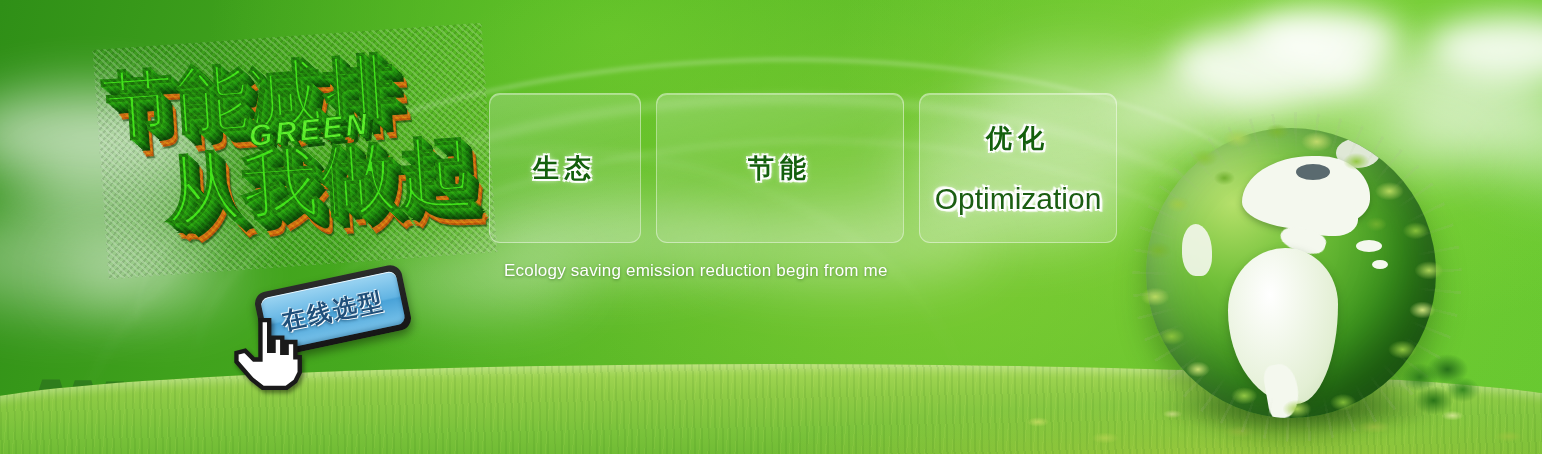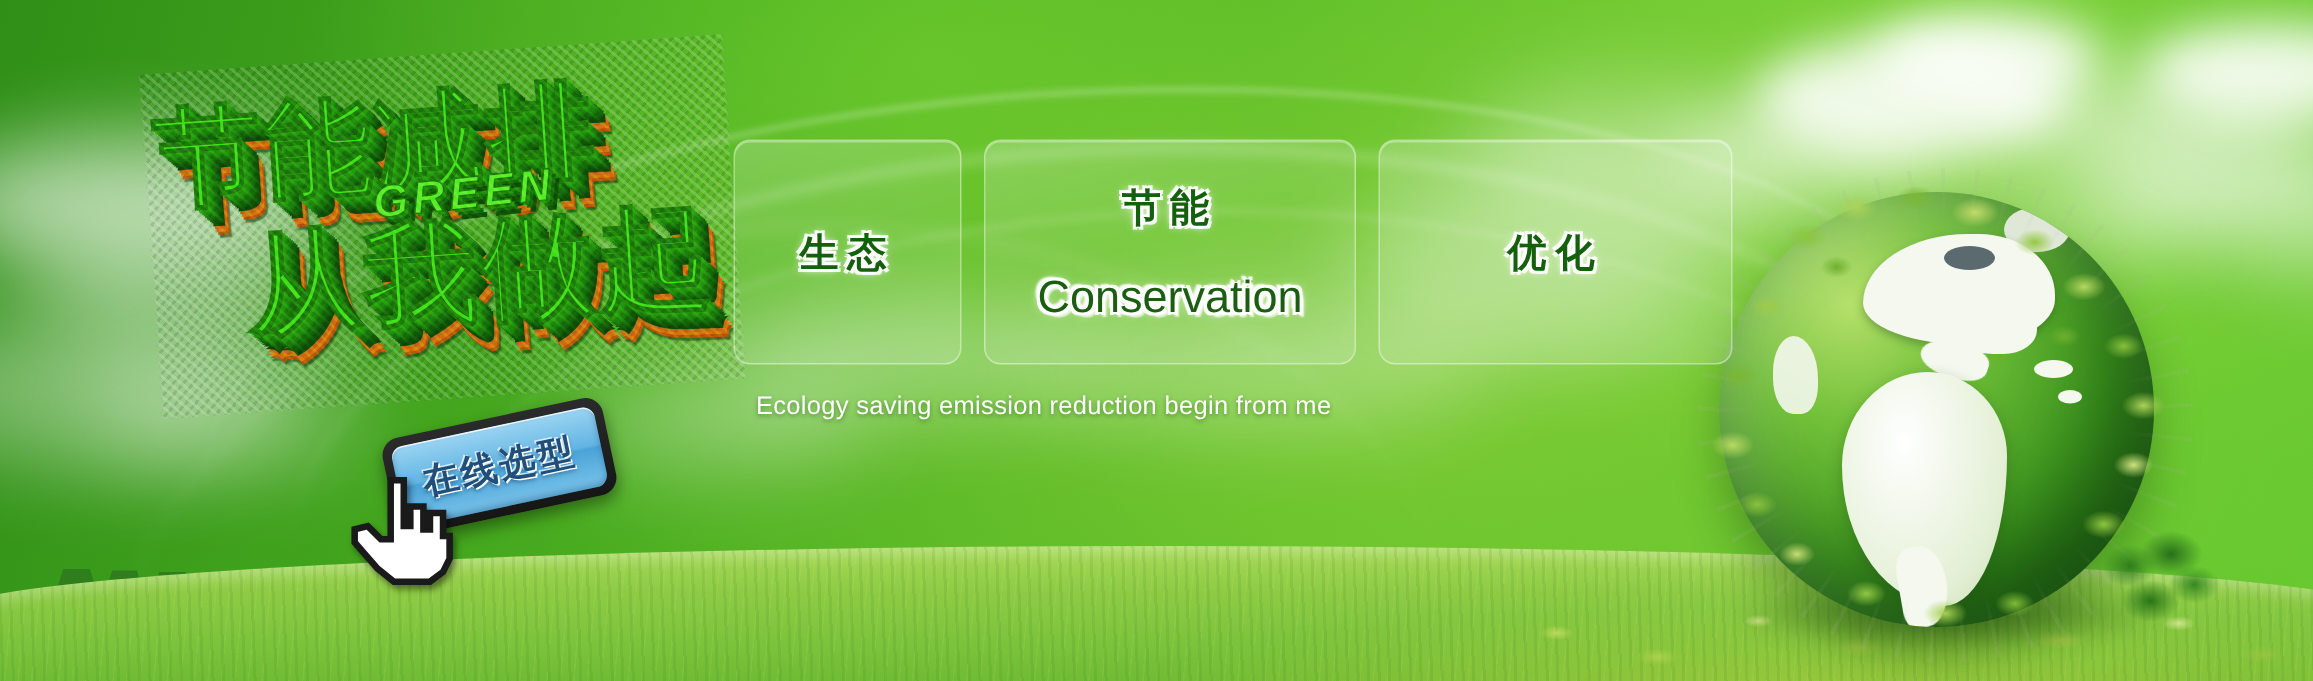--- a/index.html
+++ b/index.html
@@ -291,21 +291,21 @@
     width:152px;height:150px;
     border-radius:11px;
     border:1px solid rgba(255,255,255,.40);
     background:linear-gradient(165deg, rgba(255,255,255,.22) 0%, rgba(255,255,255,.10) 45%, rgba(255,255,255,.17) 100%);
     box-shadow:inset 0 1px 0 rgba(255,255,255,.35);
     display:flex;flex-direction:column;align-items:center;justify-content:center;
     gap:26px;
     box-sizing:border-box;
   }
   .card.wide{width:248px;}
-  .card.mid{width:236px;}
+  .card.mid{width:198px;}
   .card-cn{
     font-size:26px;font-weight:bold;letter-spacing:6px;
     color:#14600d;
     text-shadow:
       0 0 4px #fff, 0 0 7px #fff,
       1px 1px 0 #fff, -1px -1px 0 #fff, 1px -1px 0 #fff, -1px 1px 0 #fff,
       2px 2px 0 rgba(255,255,255,.85), -2px 2px 0 rgba(255,255,255,.85),
       2px -2px 0 rgba(255,255,255,.85), -2px -2px 0 rgba(255,255,255,.85);
     white-space:nowrap;
   }
@@ -430,22 +430,22 @@
     <path d="M26 2 L34 2 L34 30 L38 30 L38 18 L46 18 L46 32 L50 32 L50 22 L58 22 L58 36 L62 36 L62 50
              L58 58 L50 64 L28 64 L18 56 L4 40 L4 32 L12 30 L20 38 L26 38 Z" fill="#ffffff" stroke="#1a1a1a" stroke-width="4" stroke-linejoin="miter"></path>
   </svg>
 
   <div class="cards">
     <div class="card">
       <span class="card-cn">生态</span>
     </div>
     <div class="card wide">
       <span class="card-cn">节能</span>
-      <span class="card-en">Conservation</span>
     </div>
     <div class="card mid">
       <span class="card-cn">优化</span>
+      <span class="card-en">Optimization</span>
     </div>
   </div>
 
   <div class="tagline">Ecology saving emission reduction begin from me</div>
 
 </div>
 
 </body></html>

